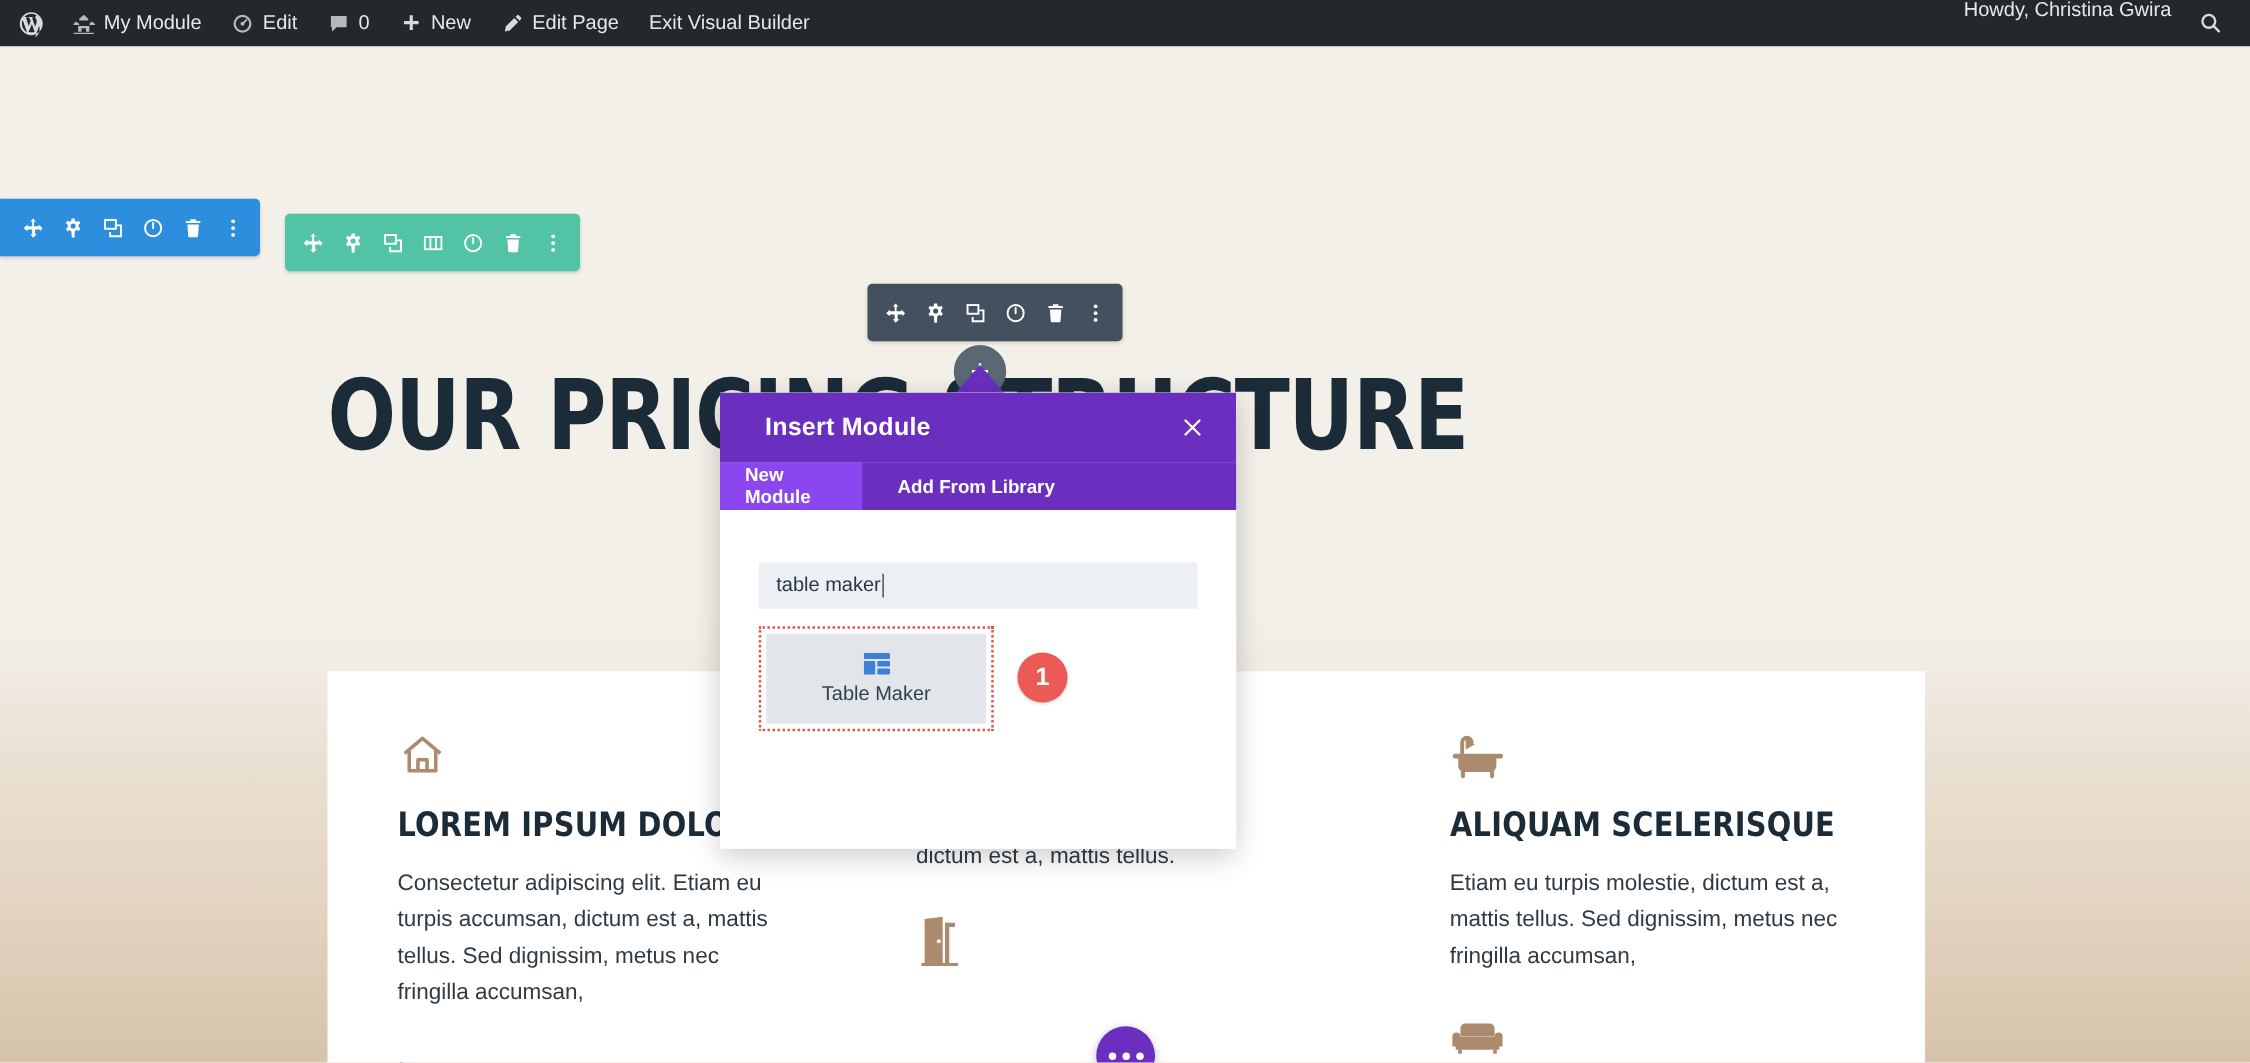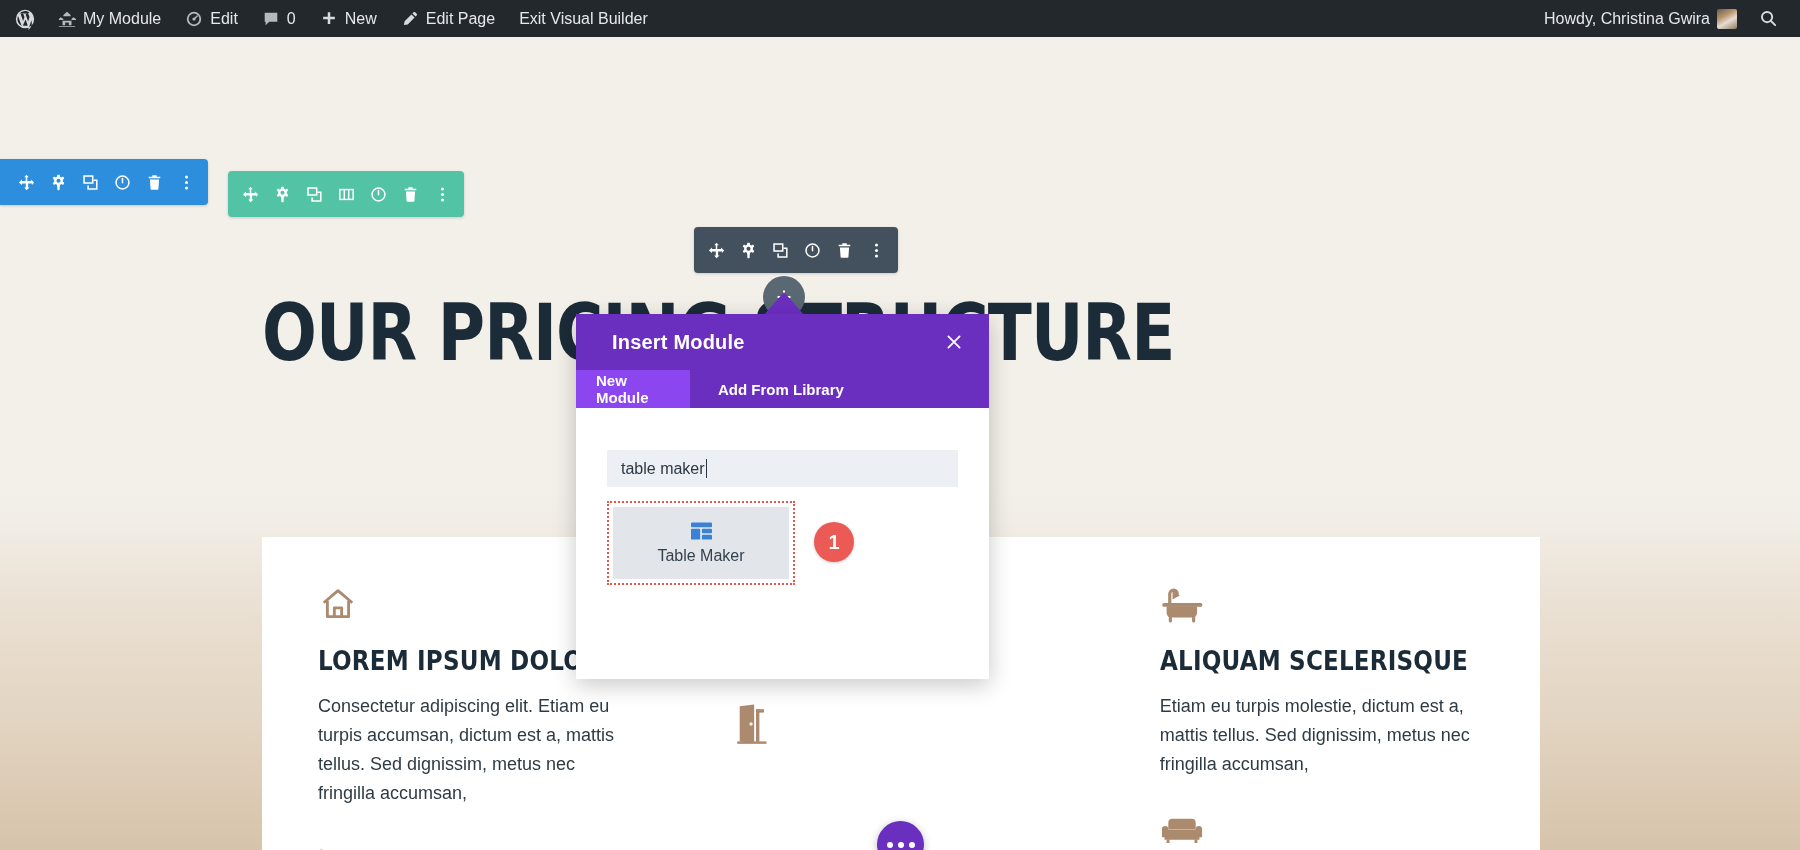--- a/index.html
+++ b/index.html
@@ -27,21 +27,21 @@
     display: flex; align-items: center; gap: 7px;
     height: 37px; padding: 0 12px;
     color: #e6e8ea; white-space: nowrap;
     cursor: pointer;
   }
   .ab-logo { padding: 0 10px 0 14px; }
   .ab-right {
     margin-left: auto; display: flex; align-items: center; height: 37px;
     padding-right: 6px;
   }
-  .ab-howdy { display: flex; align-items: center; gap: 7px; padding: 0 12px; height:37px; cursor:pointer;}
+  .ab-howdy { display: flex; align-items: center; gap: 24px; padding: 0 12px; height:37px; cursor:pointer;flex-direction:column;}
   .ab-avatar {
     width: 20px; height: 20px; border-radius: 2px;
     background: linear-gradient(150deg,#6d5b4b 0%, #b8946f 35%, #e8dcd0 60%, #8d7a63 100%);
     display: block;
   }
   .ab-search { padding: 0 16px 0 10px; height:37px; display:flex; align-items:center; cursor:pointer;}
   .icn { display:inline-block; line-height:0; }
   .icn svg { display:block; }
 
   
@@ -326,20 +326,21 @@
             <rect x="3.4" y="15" width="23.4" height="2.2"></rect>
             <rect x="4.4" y="17" width="2" height="2.6"></rect>
             <rect x="23.4" y="17" width="2" height="2.6"></rect>
           </svg>
         </div>
       </div>
 
       <div class="fcell mid">
         <div style="height:42px"></div>
         <div style="height:43px"></div>
+        <p class="fbody">dictum est a, mattis tellus.</p>
         <div class="ficon frow2">
           <svg width="38" height="40" viewBox="0 0 24 26" fill="#ab8a6e">
             <path d="M4 1.4l9.4-1.1v25.1L4 24.3z"></path>
             <rect x="14.6" y="3.4" width="2.2" height="21.2"></rect>
             <path d="M14.6 3.4h5.2v2.2h-5.2z"></path>
             <circle cx="11.4" cy="13" r="1.1" fill="#f6f2ec"></circle>
             <rect x="2.4" y="24.3" width="19" height="1.6"></rect>
           </svg>
         </div>
       </div>

